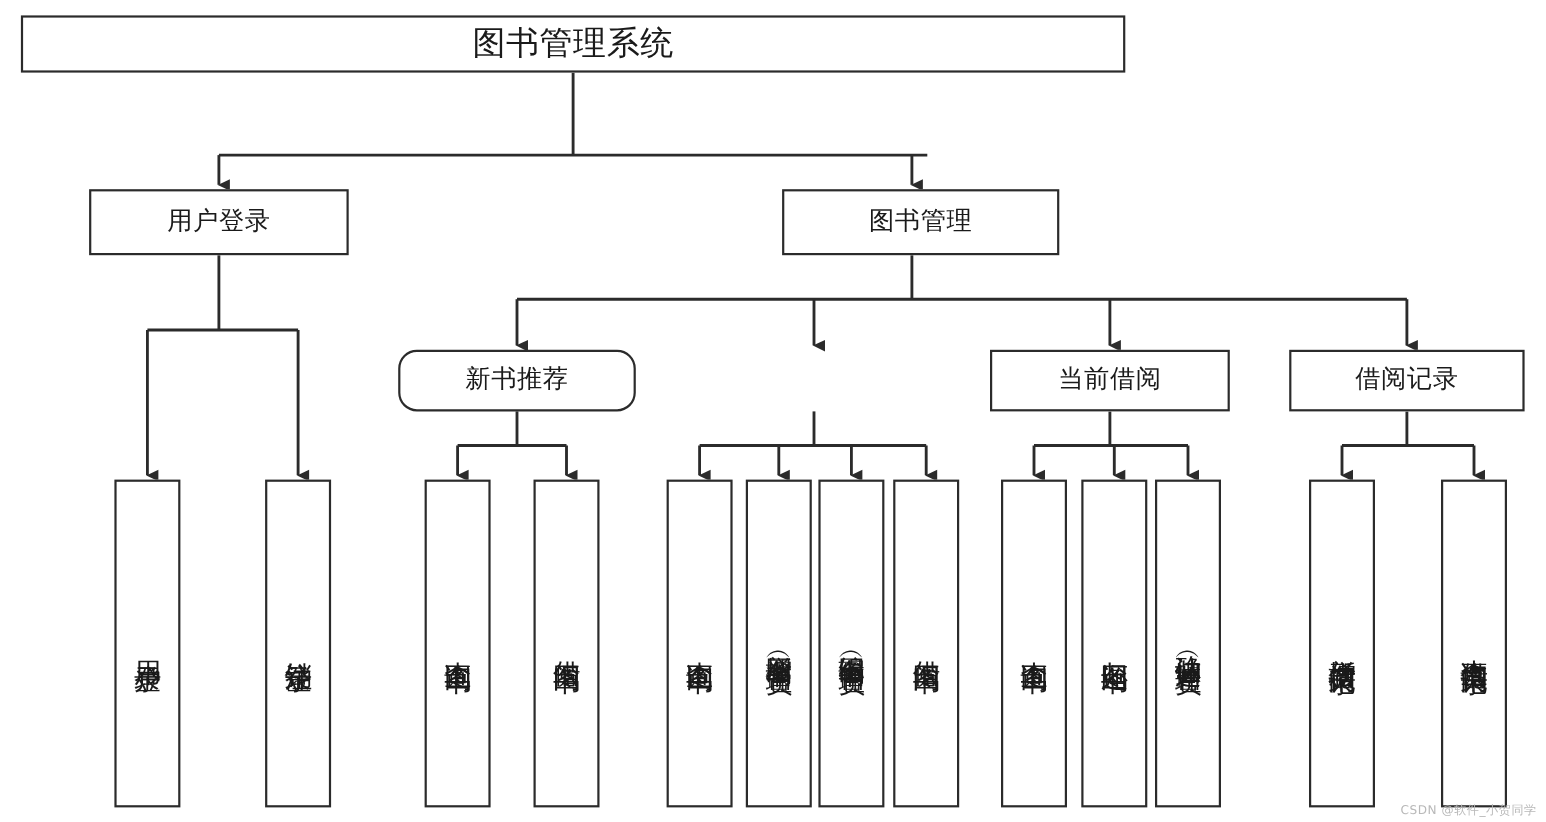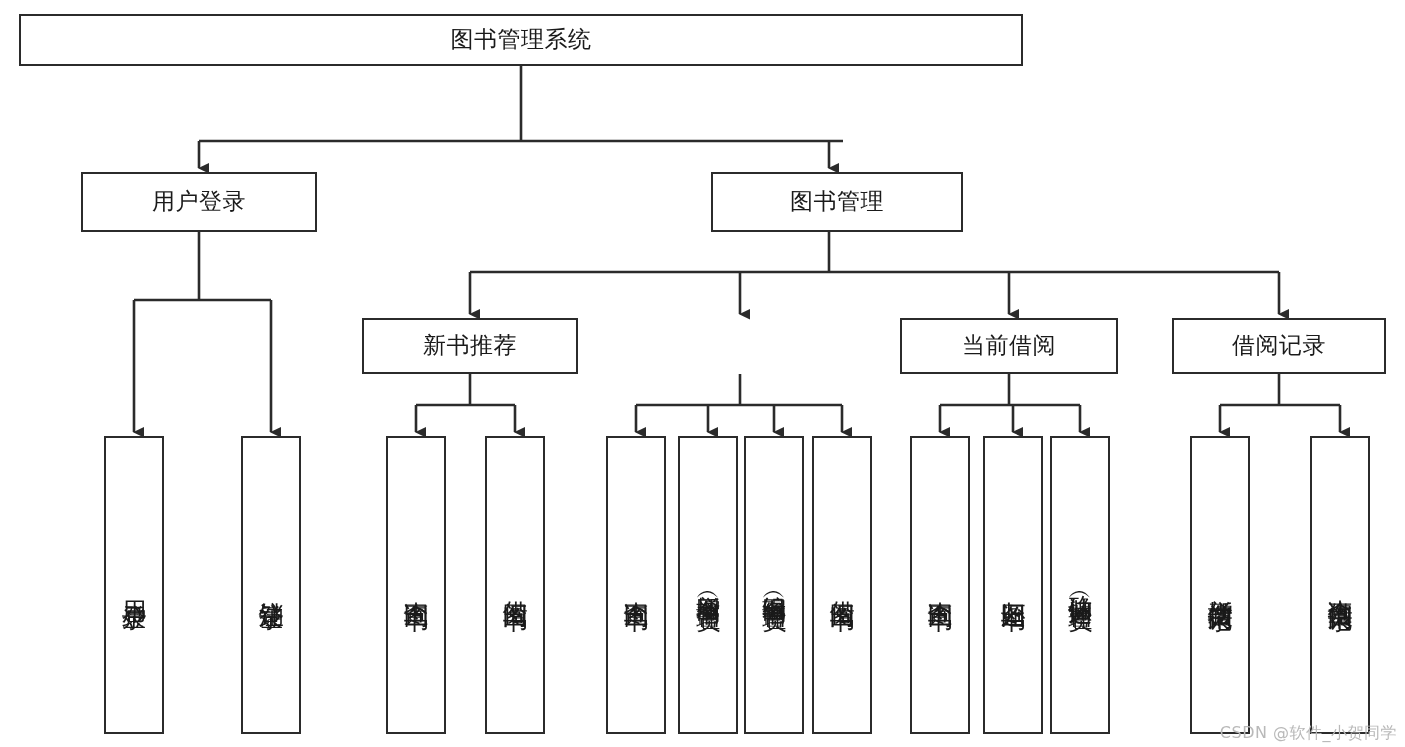--- a/index.html
+++ b/index.html
@@ -37,42 +37,42 @@
     display: block;
     line-height: 1.18;
     text-align: center;
     white-space: pre;
   }
   .node.h .lbl {
     font-size: 23px;
     letter-spacing: 0.5px;
   }
   .node.root .lbl {
-    font-size: 23px;
+    font-size: 30px;
   }
   .node.v {
     align-items: flex-start;
     justify-content: center;
     padding-top: 8px;
   }
   .node.v .lbl {
     writing-mode: vertical-rl;
     text-orientation: upright;
     font-size: 25px;
     line-height: 1.02;
     letter-spacing: 2px;
   }
   .node.v.tall .lbl {
     font-size: 24px;
   }
   #watermark {
     position: absolute;
     right: 8px;
     bottom: 3px;
-    font-size: 16px;
+    font-size: 11px;
     color: #b9b9b9;
     letter-spacing: 0.5px;
     white-space: nowrap;
     font-family: "DejaVu Sans", "Liberation Sans", sans-serif;
     text-align: right;
   }
 </style>
 </head>
 <body>
 
@@ -134,21 +134,21 @@
     <span class="lbl">图书管理系统</span>
   </div>
 
   <div class="node h" style="left:81px;top:172px;width:236px;height:60px;">
     <span class="lbl">用户登录</span>
   </div>
   <div class="node h" style="left:711px;top:172px;width:252px;height:60px;">
     <span class="lbl">图书管理</span>
   </div>
 
-  <div class="node h" style="left:362px;top:318px;width:216px;height:56px;">
+  <div class="node h" style="left:362px;top:318px;width:216px;height:56px;border-radius:17px;">
     <span class="lbl">新书推荐</span>
   </div>
   <div class="node h" style="left:900px;top:318px;width:218px;height:56px;">
     <span class="lbl">当前借阅</span>
   </div>
   <div class="node h" style="left:1172px;top:318px;width:214px;height:56px;">
     <span class="lbl">借阅记录</span>
   </div>
 
   <div class="node v" style="left: 104px; top: 436px; width: 60px; height: 298px; padding-top: 143px;">

